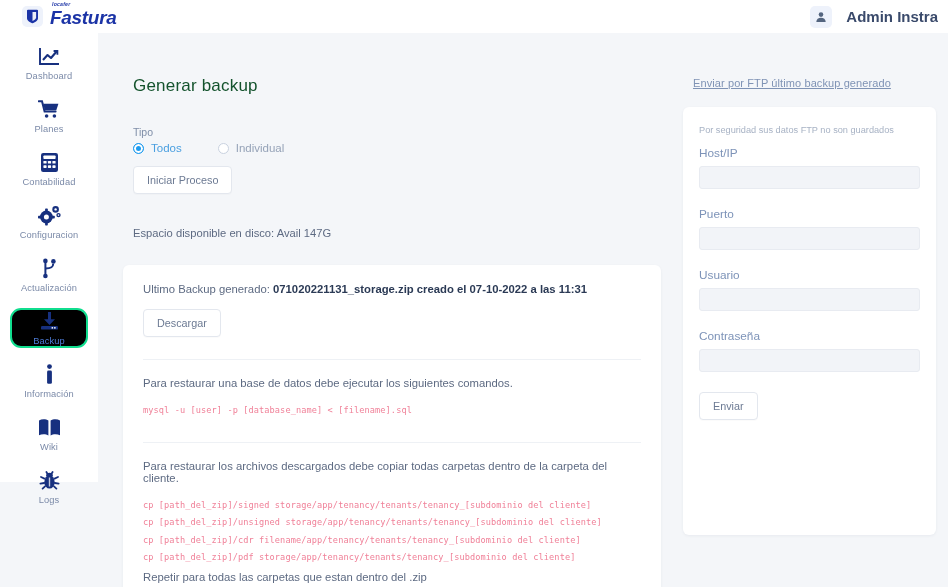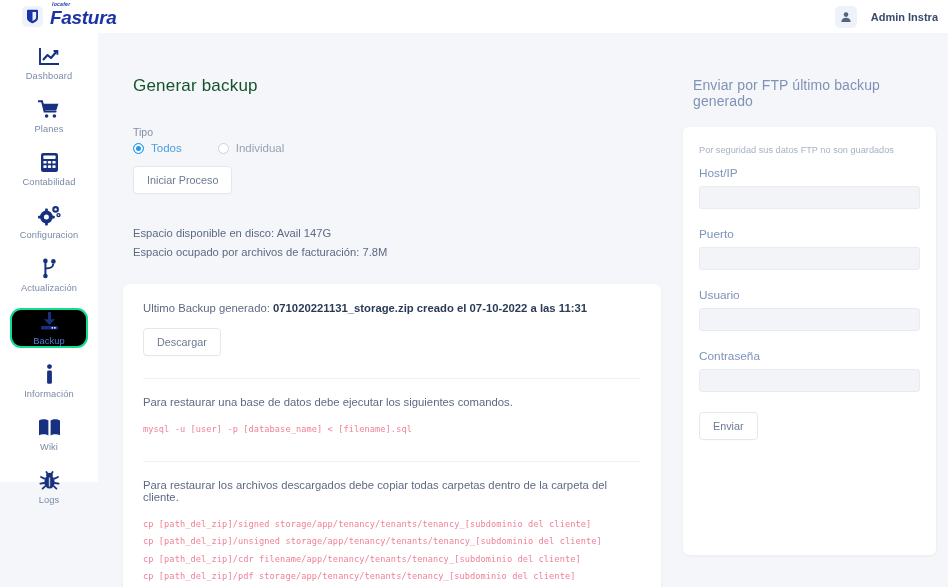--- a/index.html
+++ b/index.html
@@ -35,21 +35,21 @@
   .brand-name {
     font-size: 19px; font-weight: 800; font-style: italic;
     color: #1b33a6; letter-spacing: -0.3px; line-height: 19px;
   }
   .userbox { display: flex; align-items: center; gap: 14px; padding-right: 2px; }
   .user-avatar {
     width: 22px; height: 22px; border-radius: 5px; background: #eef2fb;
     display: flex; align-items: center; justify-content: center;
   }
   .user-name {
-    font-size: 11px; font-weight: 700; color: #3a4a6b;
+    font-size: 15px; font-weight: 700; color: #3a4a6b;
     white-space: nowrap; overflow: hidden;
   }
 
   
   .body-row { flex: 1 1 auto; display: flex; min-height: 0; }
 
   
   .sidebar {
     width: 98px; flex: 0 0 98px; background: #ffffff;
     padding-top: 10px;
@@ -128,22 +128,22 @@
   .code {
     font-family: "DejaVu Sans Mono", monospace;
     font-size: 8.6px; color: #f08098; line-height: 17.5px;
     letter-spacing: .1px; white-space: nowrap;
   }
   .code-block { margin-bottom: 2px; }
   .note { font-size: 11.3px; color: #5d6a82; margin-top: 4px; }
 
   
   .ftp-title {
-    font-size: 14px; color: #7f93b5; letter-spacing: .1px;
-    padding-left: 10px; margin-bottom: 18px;
+    font-size: 11px; color: #7f93b5; letter-spacing: .1px;
+    padding-left: 10px; margin-bottom: 18px; text-decoration: underline;
   }
   .ftp-card {
     background: #ffffff; border-radius: 6px;
     box-shadow: 0 1px 3px rgba(30,45,80,.06);
     padding: 18px 16px 20px 16px;
     min-height: 428px;
   }
   .ftp-note { font-size: 9.2px; color: #a7b2c4; margin-bottom: 11px; }
   .ftp-label { font-size: 11.8px; color: #7d93b8; margin-bottom: 6px; }
   .ftp-input {
@@ -333,21 +333,20 @@
           <label class="radio">
             <span class="dot"></span>
             <span class="txt">Individual</span>
           </label>
         </div>
 
         <div class="btn btn-proc">Iniciar Proceso</div>
 
         <div class="disk-lines">
           <div>Espacio disponible en disco: Avail 147G</div>
-          <div>Espacio ocupado por archivos de facturación: 7.8M</div>
         </div>
 
         <div class="card">
           <div class="card-line1">
             <span>Ultimo Backup generado:</span>
             <b>071020221131_storage.zip creado el 07-10-2022 a las 11:31</b>
           </div>
 
           <div class="btn">Descargar</div>
 

